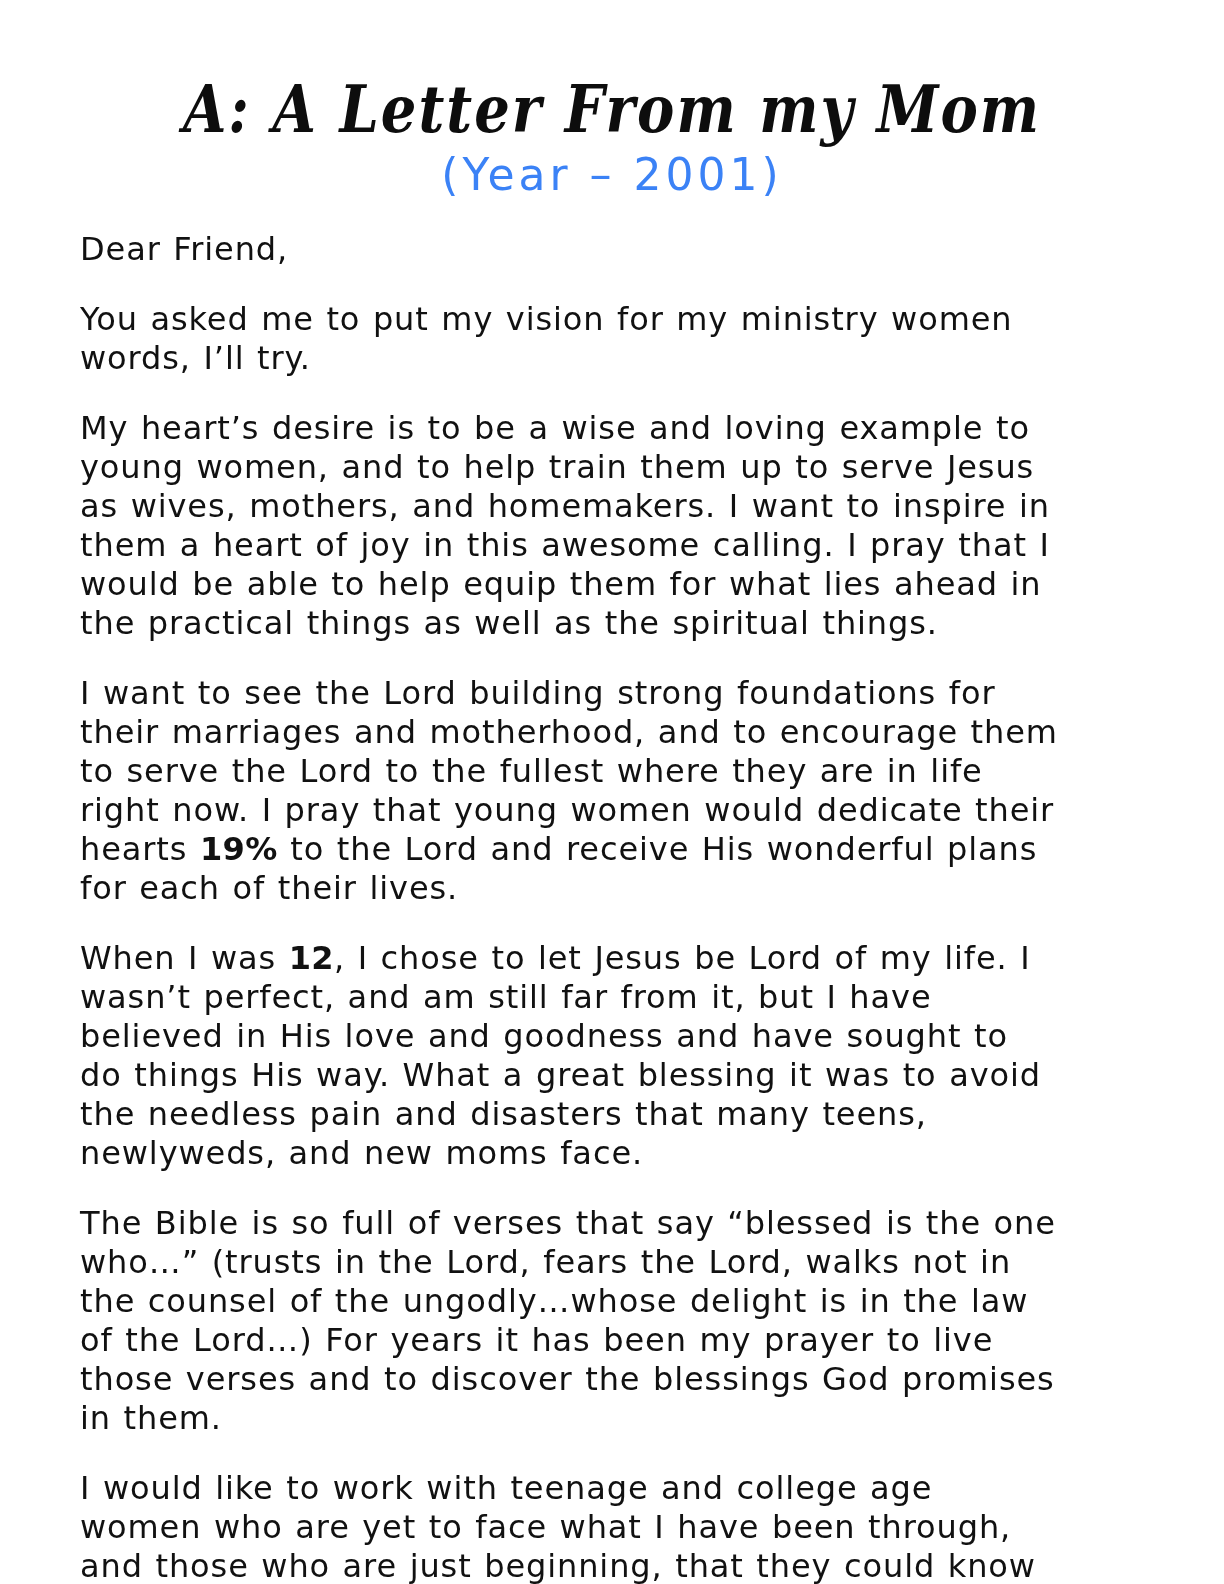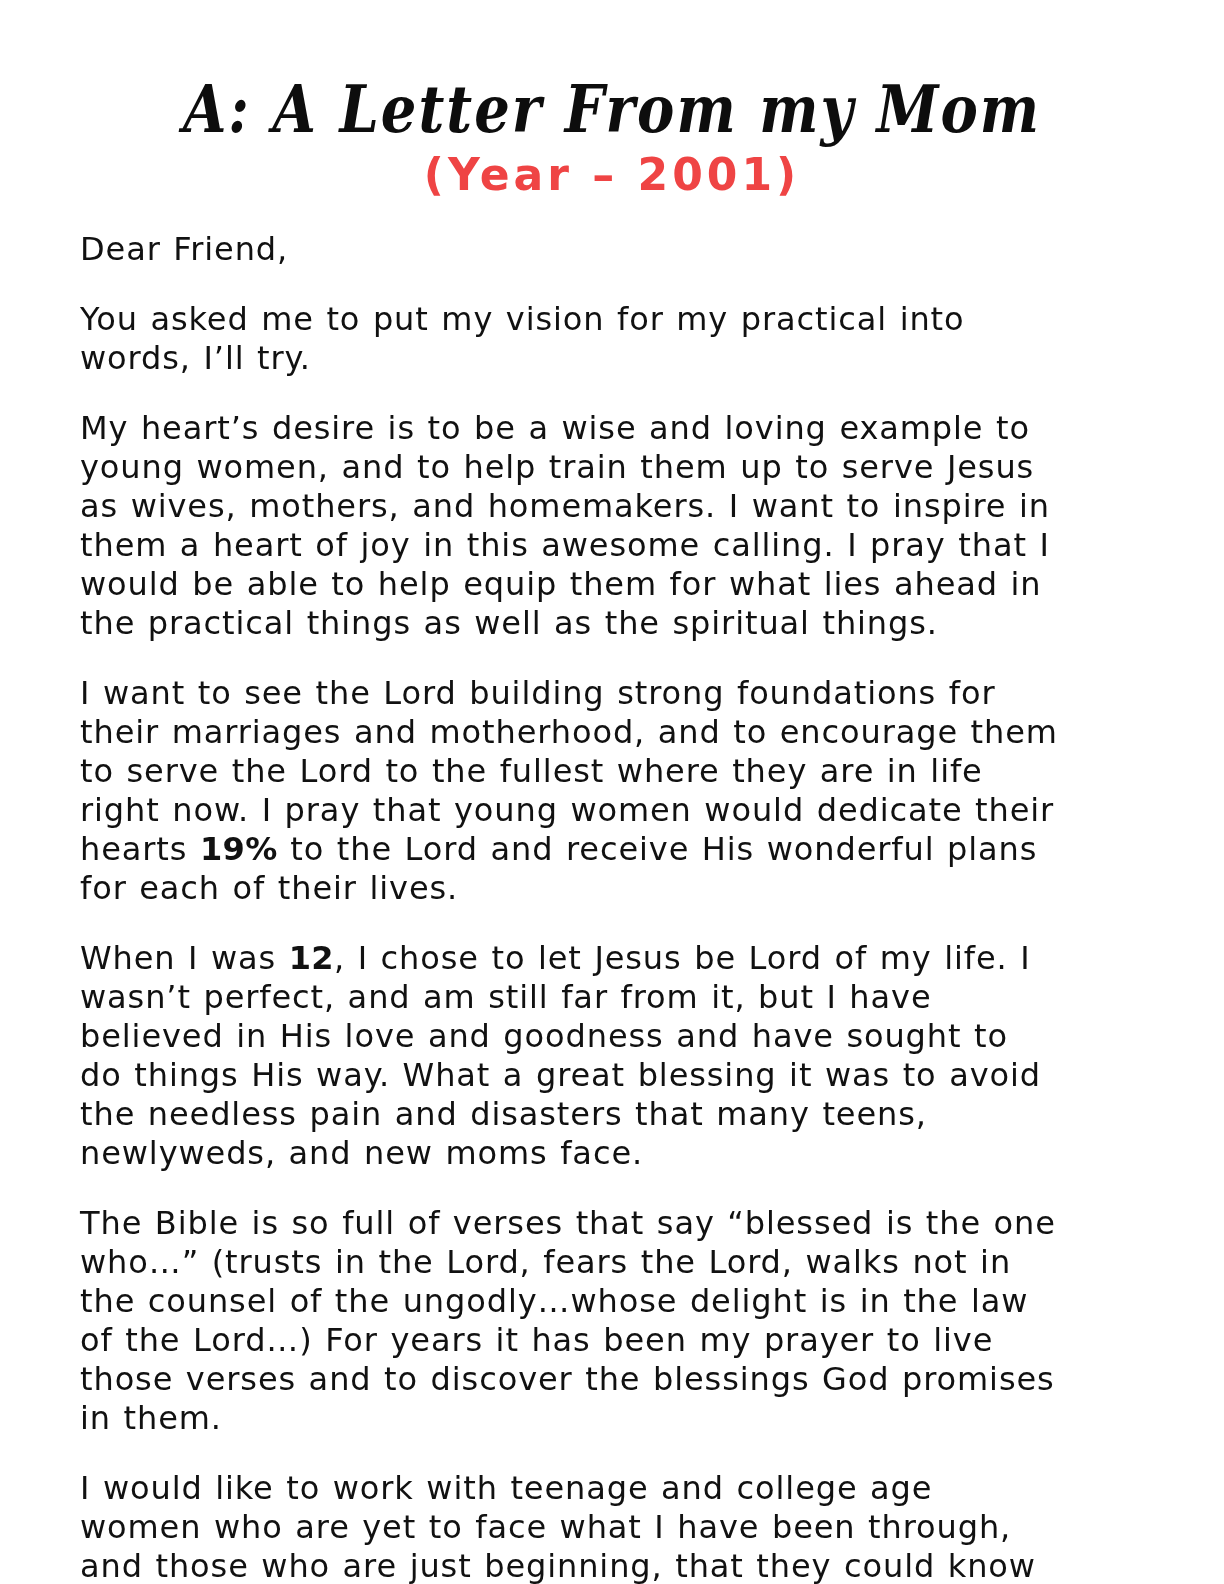--- a/index.html
+++ b/index.html
@@ -33,22 +33,22 @@
     letter-spacing: 2px;
     margin: 0;
     white-space: nowrap;
     transform: scaleY(1.18);
     transform-origin: center top;
   }
 
   .doc-subtitle {
     font-family: "DejaVu Sans", sans-serif;
     font-size: 44px;
-    font-weight: 700;
-    color: #ef4444;
+    font-weight: 400;
+    color: #3b82f6;
     letter-spacing: 4px;
     margin: 0;
     padding-top: 16px;
     white-space: nowrap;
   }
 
   
   .letter-body {
     margin: 0;
     padding: 30px 165px 0 80px;
@@ -86,21 +86,21 @@
 
   <div class="title-block">
     <h1 class="doc-title">A: A Letter From my Mom</h1>
     <h2 class="doc-subtitle">(Year – 2001)</h2>
   </div>
 
   <div class="letter-body">
 
     <p class="para salutation">Dear Friend,</p>
 
-    <p class="para">You asked me to put my vision for my practical into words, I’ll try.</p>
+    <p class="para">You asked me to put my vision for my ministry women words, I’ll try.</p>
 
     <p class="para">My heart’s desire is to be a wise and loving example to young women, and to help train them up to serve Jesus as wives, mothers, and homemakers. I want to inspire in them a heart of joy in this awesome calling. I pray that I would be able to help equip them for what lies ahead in the practical things as well as the spiritual things.</p>
 
     <p class="para">I want to see the Lord building strong foundations for their marriages and motherhood, and to encourage them to serve the Lord to the fullest where they are in life right now. I pray that young women would dedicate their hearts <b class="emph">19%</b> to the Lord and receive His wonderful plans for each of their lives.</p>
 
     <p class="para">When I was <b class="emph">12</b>, I chose to let Jesus be Lord of my life. I wasn’t perfect, and am still far from it, but I have believed in His love and goodness and have sought to do things His way. What a great blessing it was to avoid the needless pain and disasters that many teens, newlyweds, and new moms face.</p>
 
     <p class="para">The Bible is so full of verses that say “blessed is the one who…” (trusts in the Lord, fears the Lord, walks not in the counsel of the ungodly…whose delight is in the law of the Lord…) For years it has been my prayer to live those verses and to discover the blessings God promises in them.</p>
 
     <p class="para">I would like to work with teenage and college age women who are yet to face what I have been through, and those who are just beginning, that they could know the blessing of just doing things God’s way from as early on as possible.</p>

